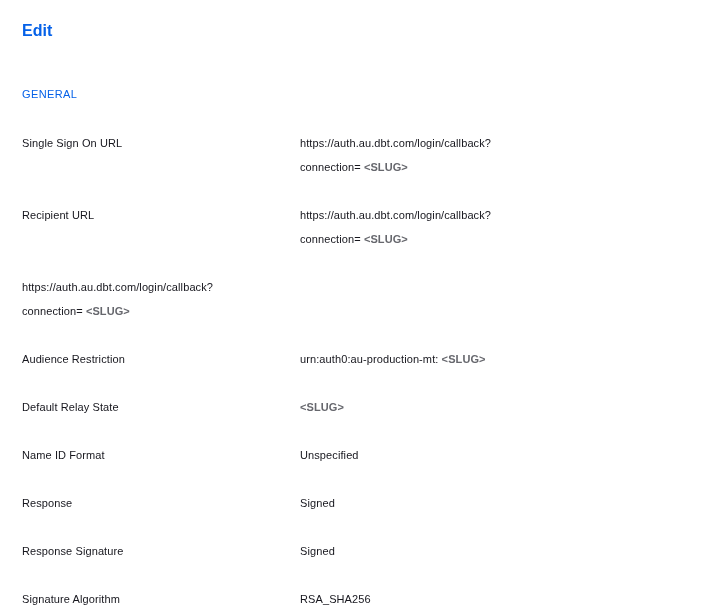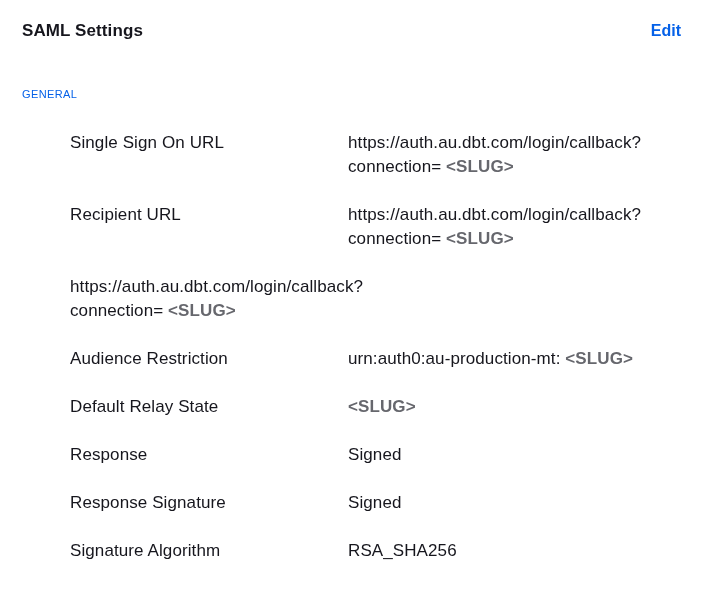--- a/index.html
+++ b/index.html
@@ -46,23 +46,22 @@
     color: var(--link-blue);
     line-height: 16px;
     letter-spacing: 0.4px;
   }
   .rows {
     margin-top: 29px;
   }
   .setting-row {
     display: flex;
     margin-bottom: 24px;
-    font-size: 17px;
+    font-size: 11px;
     line-height: 24px;
-    margin-left: 48px;
   }
   .setting-label {
     width: 278px;
     flex: 0 0 278px;
     color: var(--text-dark);
     letter-spacing: 0.1px;
   }
   .setting-value {
     flex: 1;
     color: var(--text-dark);
@@ -77,21 +76,20 @@
     white-space: nowrap;
     font-weight: bold;
   }
 </style>
 </head>
 <body>
 
 <div class="container">
 
   <div class="header">
-    <h1 class="page-title">SAML Settings</h1>
     <a class="edit-link">Edit</a>
   </div>
 
   <div class="section-label">GENERAL</div>
 
   <div class="rows">
     <div class="setting-row">
       <div class="setting-label">Single Sign On URL</div>
       <div class="setting-value">
         <span class="value-text">https://auth.au.dbt.com/login/callback?
@@ -121,20 +119,26 @@
       </div>
     </div>
 
     <div class="setting-row">
       <div class="setting-label">Default Relay State</div>
       <div class="setting-value">
         <span class="value-text"></span><span class="slug">&lt;SLUG&gt;</span>
       </div>
     </div>
 
+    <div class="setting-row">
+      <div class="setting-label">Name ID Format</div>
+      <div class="setting-value">
+        <span class="value-text">Unspecified</span>
+      </div>
+    </div>
 
     <div class="setting-row">
       <div class="setting-label">Response</div>
       <div class="setting-value">
         <span class="value-text">Signed</span>
       </div>
     </div>
 
     <div class="setting-row">
       <div class="setting-label">Response Signature</div>

